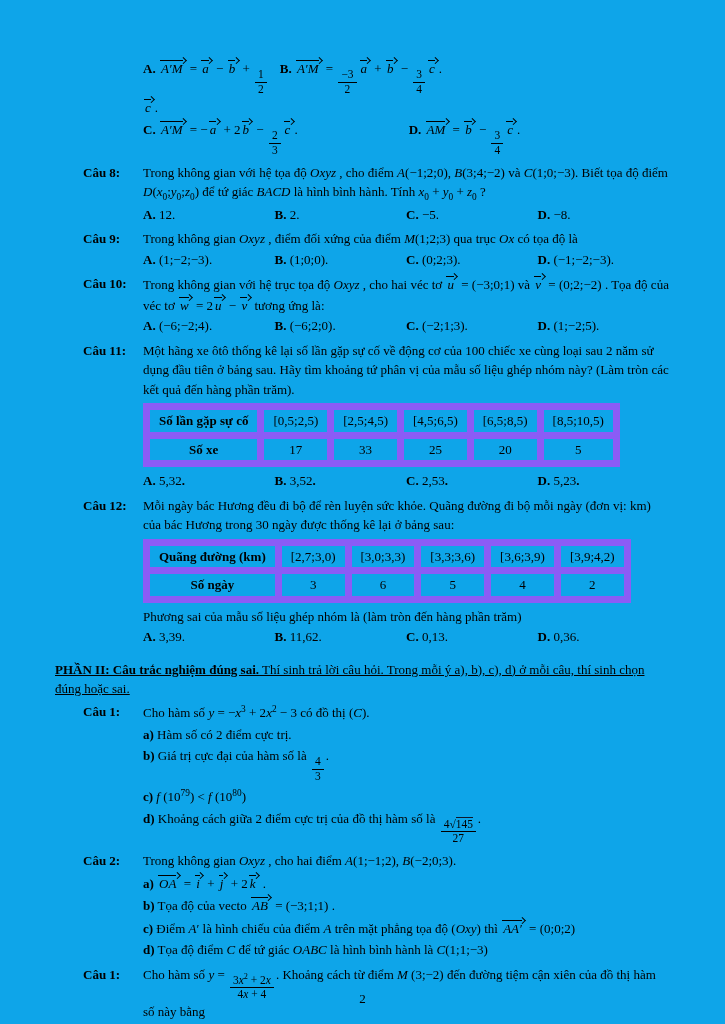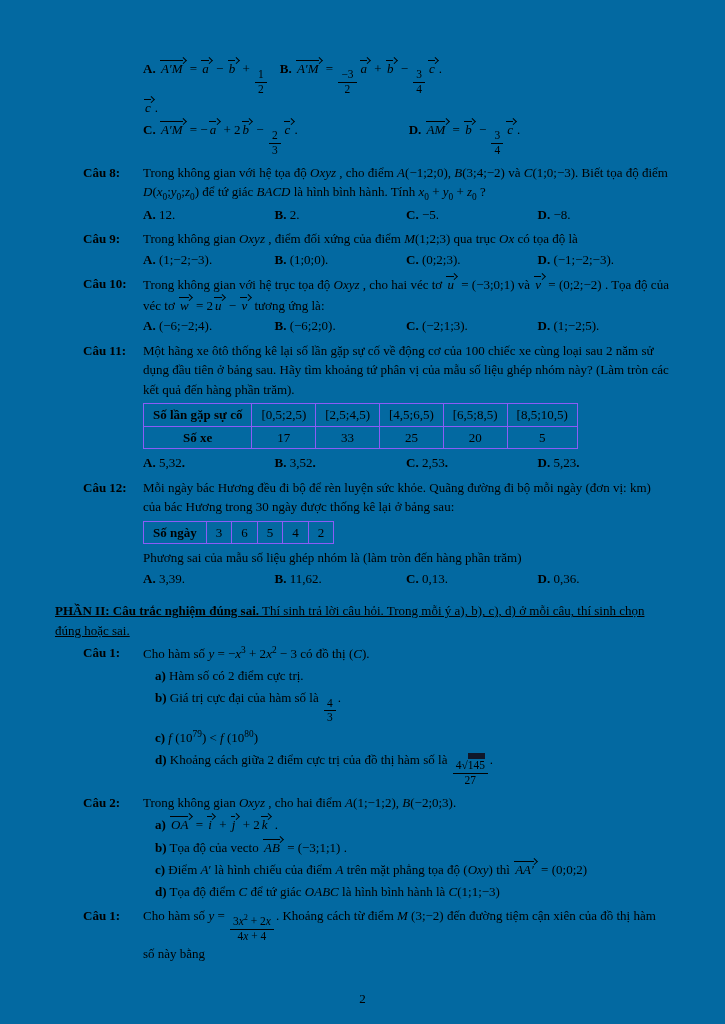--- a/index.html
+++ b/index.html
@@ -1,51 +1,51 @@
 <!DOCTYPE html>
 <html><head>
 <meta charset="utf-8">
 <style>
   html,body{margin:0;padding:0;background:#ffffff;}
   .page{
-    width:725px;height:1024px;background:#0369a1;box-sizing:border-box;
+    width:725px;height:1024px;background:#0ea5e9;box-sizing:border-box;
     padding:56px 56px 0 55px;position:relative;overflow:hidden;
     font-family:"Liberation Serif","DejaVu Serif",serif;
     font-size:13px;line-height:1.5;color:#000;
   }
   .q{display:flex;margin:0 0 3px 0;}
   .qlabel{flex:0 0 60px;font-weight:bold;margin-left:28px;}
   .qbody{flex:1;min-width:0;}
   .qtext{margin-bottom:1px;}
   .opts4{display:grid;grid-template-columns:25% 25% 25% 25%;margin:1px 0 2px 0;}
   .optrow{display:grid;margin:2px 0;}
   .optrow.r1{grid-template-columns:26% 74%;}
   .optrow.r2{grid-template-columns:50.5% 49.5%;}
   .section{margin:11px 0 3px 0;text-decoration:underline;}
-  .subitem{margin:2px 12px;}
+  .subitem{margin:2px 0;}
   .dtable{border-collapse:collapse;margin:4px 0 4px 0;}
   .dtable th,.dtable td{
-    border:1px solid #8b5cf6;padding:1px 9px;text-align:center;
+    border:7px solid #8b5cf6;padding:1px 9px;text-align:center;
     font-size:13px;font-weight:normal;white-space:nowrap;
   }
   .dtable th{font-weight:bold;}
   
   i{font-style:italic;}
   sup{font-size:0.72em;}
   sub{font-size:0.72em;}
   .frac{display:inline-flex;flex-direction:column;vertical-align:-0.45em;
         text-align:center;font-size:0.88em;line-height:1.2;margin:0 2px;}
   .frac .t{border-bottom:1px solid #000;padding:0 3px;display:block;}
   .frac .b{padding:0 3px;display:block;}
   .vec{display:inline-block;position:relative;font-style:italic;
        padding:2px 3px 0 1px;margin:2px 1px 0 1px;line-height:1.15;}
   .vec::before{content:'';position:absolute;top:0;left:0;right:3px;border-top:1px solid #000;}
   .vec::after{content:'';position:absolute;top:-1.8px;right:0;width:3.6px;height:3.6px;
        border-top:1px solid #000;border-right:1px solid #000;transform:rotate(45deg);}
-  .rad{border-top:6px solid #0f172a;}
+  .rad{border-top:1px solid #0f172a;}
   .pagenum{position:absolute;bottom:16px;left:0;right:0;text-align:center;}
 </style>
 </head>
 <body>
 
 <div class="page">
 
   <div class="q">
     <div class="qlabel"></div>
     <div class="qbody">
@@ -146,20 +146,28 @@
       </div>
     </div>
   </div>
 
   <div class="q">
     <div class="qlabel">Câu 12:</div>
     <div class="qbody">
       <div class="qtext">Mỗi ngày bác Hương đều đi bộ để rèn luyện sức khỏe. Quãng đường đi bộ mỗi ngày (đơn vị: km) của bác Hương trong 30 ngày được thống kê lại ở bảng sau:</div>
       <table class="dtable">
         <tbody>
+            <tr>
+          <th>Quãng đường (km)</th>
+          <td>[2,7;3,0)</td>
+          <td>[3,0;3,3)</td>
+          <td>[3,3;3,6)</td>
+          <td>[3,6;3,9)</td>
+          <td>[3,9;4,2)</td>
+        </tr>
         <tr>
           <th>Số ngày</th>
           <td>3</td>
           <td>6</td>
           <td>5</td>
           <td>4</td>
           <td>2</td>
         </tr>
       </tbody>
         </table>

